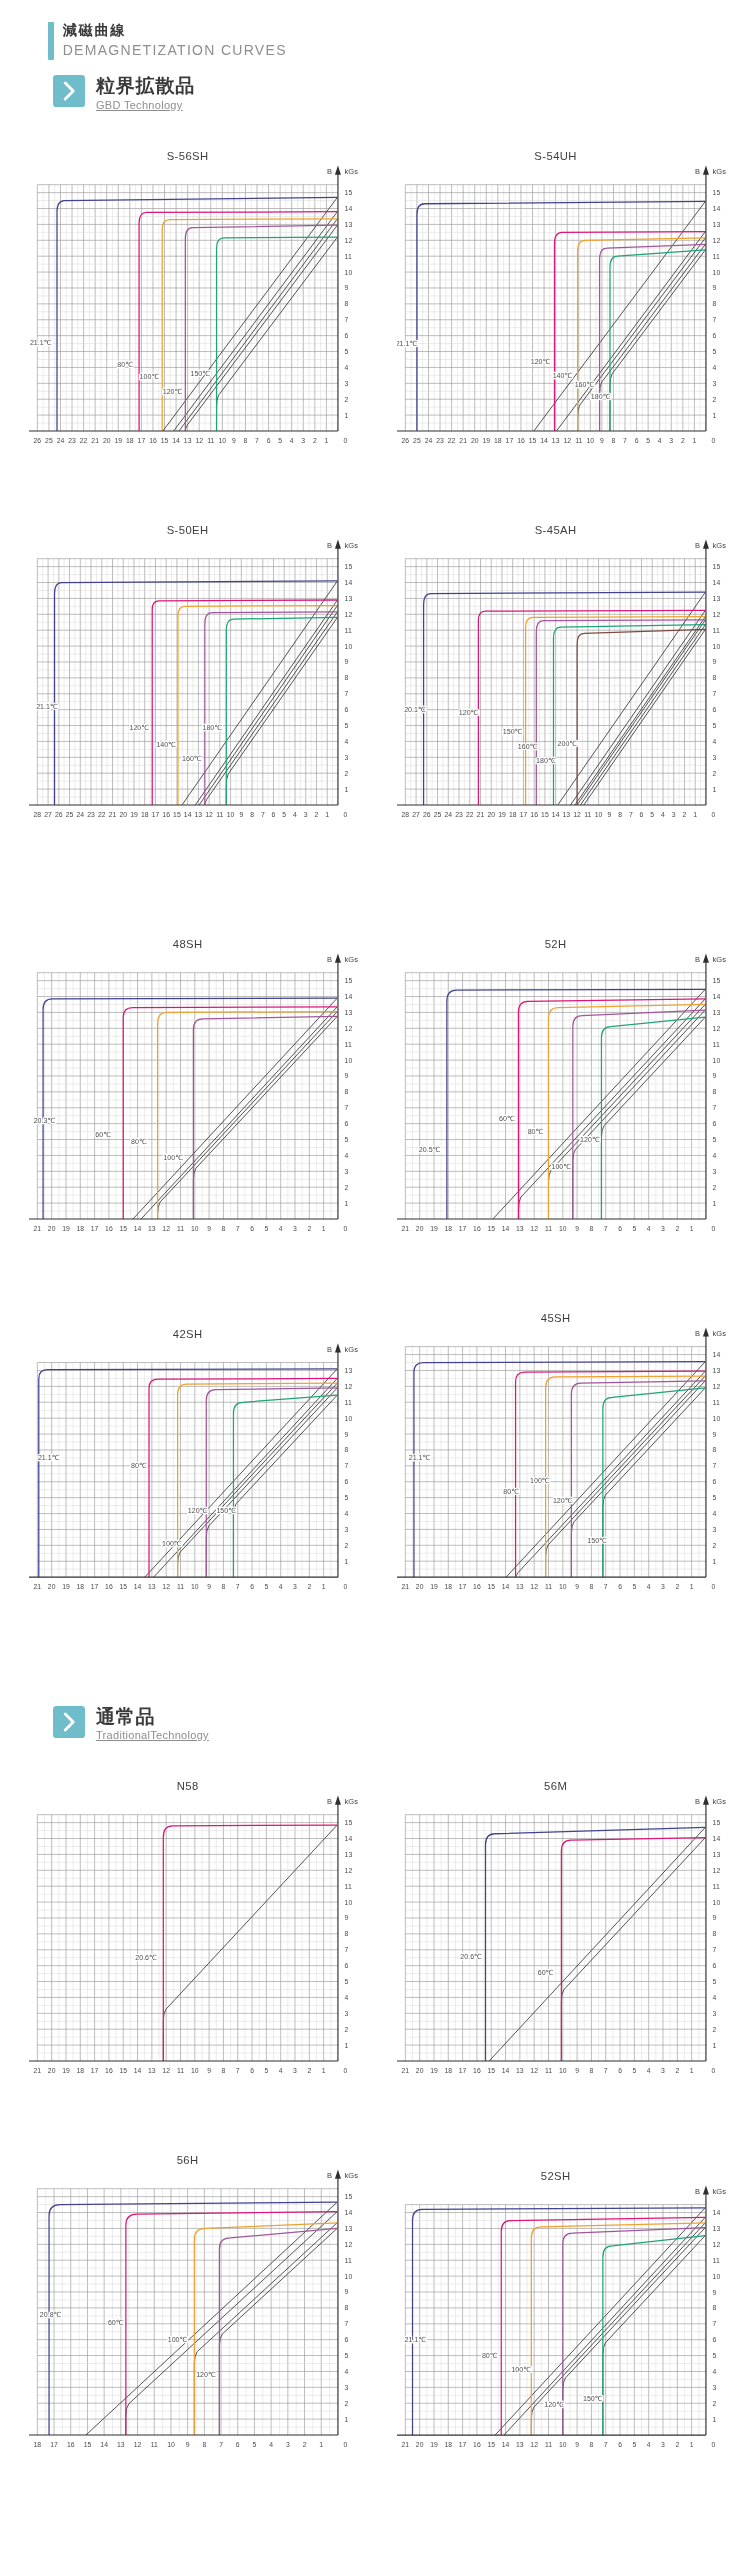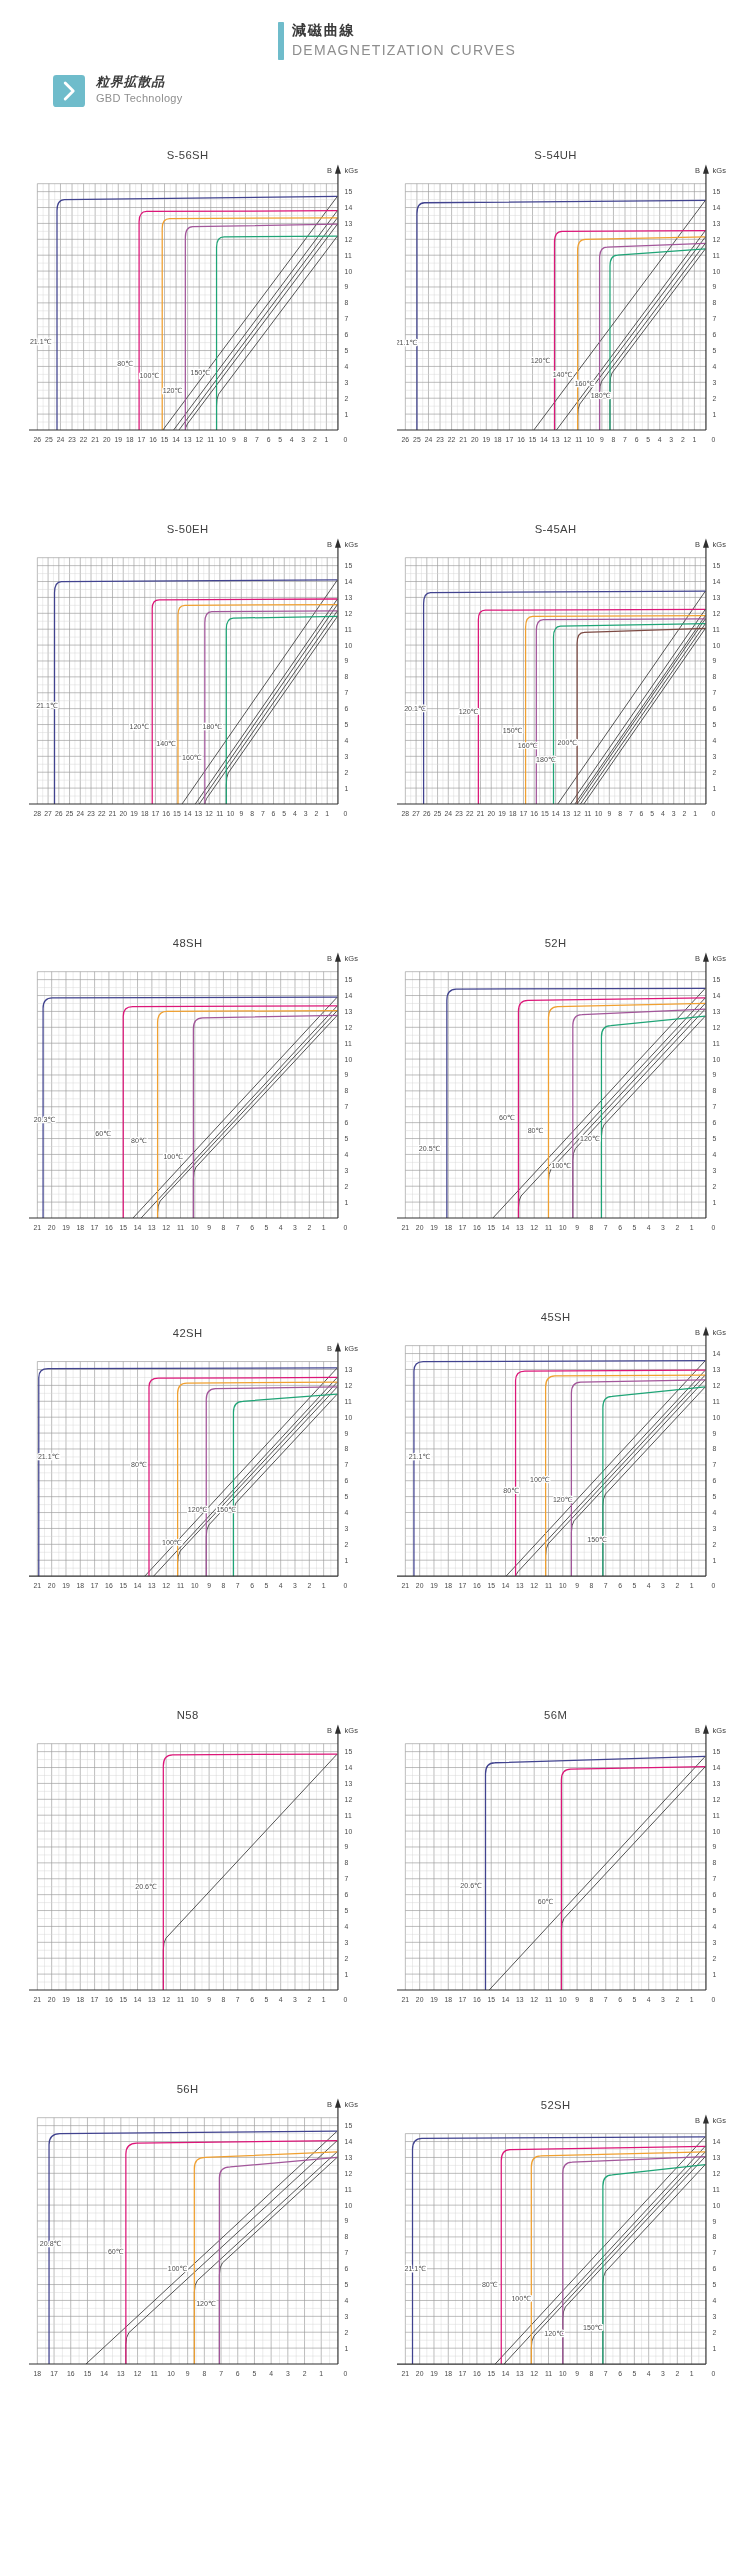--- a/index.html
+++ b/index.html
@@ -1,29 +1,29 @@
 <!DOCTYPE html>
 <html style="font-size:13.4px"><head>
 <meta charset="utf-8">
 <style>
   html,body{margin:0;padding:0;background:#ffffff;}
   body{width:752px;font-family:"Liberation Sans","DejaVu Sans",sans-serif;color:#3a3a3a;}
   .page{padding:22px 6.7px 38px 20px;}
   
-  .page-header{display:flex;align-items:flex-start;gap:8.4px;margin-left:28.4px;justify-content:center;}
+  .page-header{display:flex;align-items:flex-start;gap:8.4px;margin-left:28.4px;}
   .accent-bar{width:5.9px;height:38px;border-radius:0.8px;}
   .page-title-jp{margin:0;font-size:14.2px;font-weight:bold;letter-spacing:1.7px;color:#3a3a3a;line-height:1.2;}
   .page-title-en{font-size:14px;color:#8e8e8e;letter-spacing:1.3px;margin-top:2.5px;}
   
   section{margin-top:94px;}
   section.first{margin-top:15px;}
   .sec-head{display:flex;align-items:flex-start;gap:11px;margin-left:33px;}
   .sec-icon{flex:0 0 auto;}
-  .sec-jp{font-size:13px;font-weight:bold;color:#3a3a3a;letter-spacing:0.8px;line-height:1.15;font-style:italic;}
-  .sec-en{font-size:11px;color:#8e8e8e;letter-spacing:0.3px;margin-top:1.7px;}
+  .sec-jp{font-size:19px;font-weight:bold;color:#3a3a3a;letter-spacing:0.8px;line-height:1.15;}
+  .sec-en{font-size:11px;color:#8e8e8e;letter-spacing:0.3px;margin-top:1.7px;text-decoration:underline;}
   .chart-grid{display:grid;grid-template-columns:1fr 1fr;column-gap:11.7px;row-gap:54px;margin-top:35px;align-items:end;justify-items:center;}
   figure.chart{margin:0;}
   svg text{font-family:"Liberation Sans","DejaVu Sans",sans-serif;}
 </style>
 </head>
 <body>
 
 <div class="page">
   <header class="page-header">
     <div class="accent-bar" id="accent-bar" style="background: rgb(111, 188, 203);"></div>
@@ -1308,20 +1308,30 @@
                 <text x="27.142857142857167" y="182.24137931034483">21.1℃</text>
                 <text x="136.85714285714286" y="222.21379310344827">80℃</text>
                 <text x="171.14285714285717" y="208.8896551724138">100℃</text>
                 <text x="198.57142857142858" y="233.6344827586207">120℃</text>
                 <text x="239.71428571428572" y="281.2206896551724">150℃</text>
               </g>
             </svg></figure>
         </div>
       </section>
       <section>
+        <div class="sec-head">
+          <div class="sec-icon"><svg width="32" height="32" viewBox="0 0 38 38">
+              <rect width="38" height="38" rx="4" fill="#6fbccb"></rect>
+              <polyline points="14.5,9.5 24,19 14.5,28.5" fill="none" stroke="#ffffff" stroke-width="3.4" stroke-linecap="round" stroke-linejoin="round"></polyline>
+            </svg></div>
+          <div>
+            <div class="sec-jp">通常品</div>
+            <div class="sec-en">TraditionalTechnology</div>
+          </div>
+        </div>
         <div class="chart-grid">
           <figure class="chart"><svg xmlns="http://www.w3.org/2000/svg" width="339" height="317" viewBox="0 0 406 379">
               <text x="190" y="17" text-anchor="middle" font-size="13.5" letter-spacing="0.5" fill="#3e3e3e">N58</text>
               <g>
                 <line x1="361.42857142857144" y1="46" x2="361.42857142857144" y2="341" stroke="#d6d6d6" stroke-width="0.55"></line>
                 <line x1="352.85714285714283" y1="46" x2="352.85714285714283" y2="341" stroke="#9c9c9c" stroke-width="0.8"></line>
                 <line x1="344.2857142857143" y1="46" x2="344.2857142857143" y2="341" stroke="#d6d6d6" stroke-width="0.55"></line>
                 <line x1="335.7142857142857" y1="46" x2="335.7142857142857" y2="341" stroke="#9c9c9c" stroke-width="0.8"></line>
                 <line x1="327.14285714285717" y1="46" x2="327.14285714285717" y2="341" stroke="#d6d6d6" stroke-width="0.55"></line>
                 <line x1="318.57142857142856" y1="46" x2="318.57142857142856" y2="341" stroke="#9c9c9c" stroke-width="0.8"></line>

